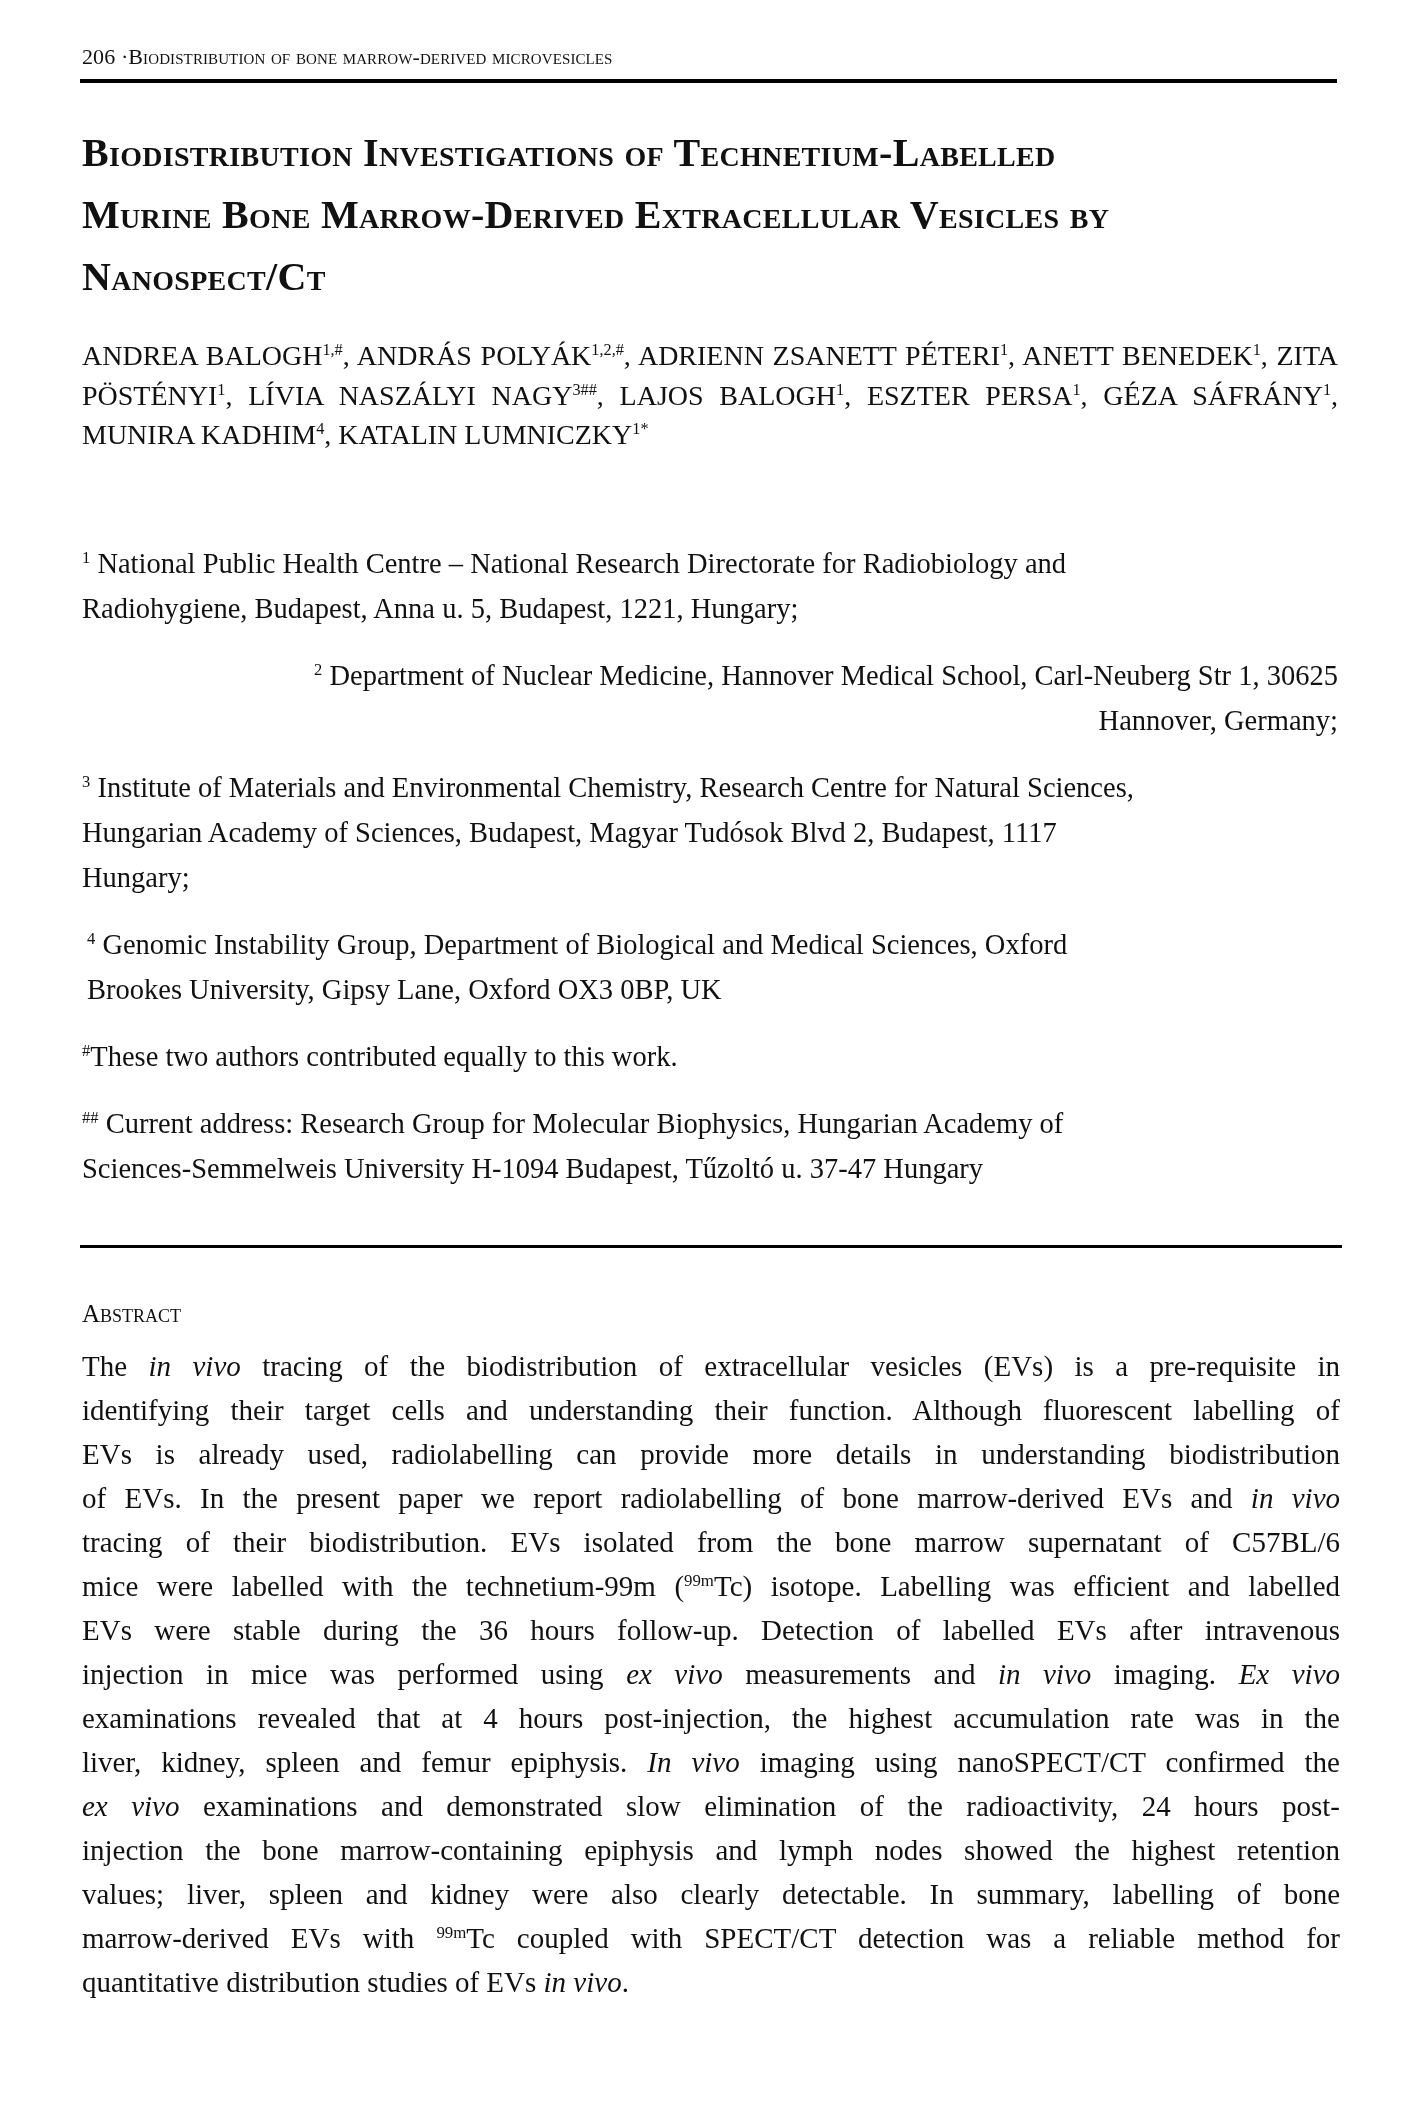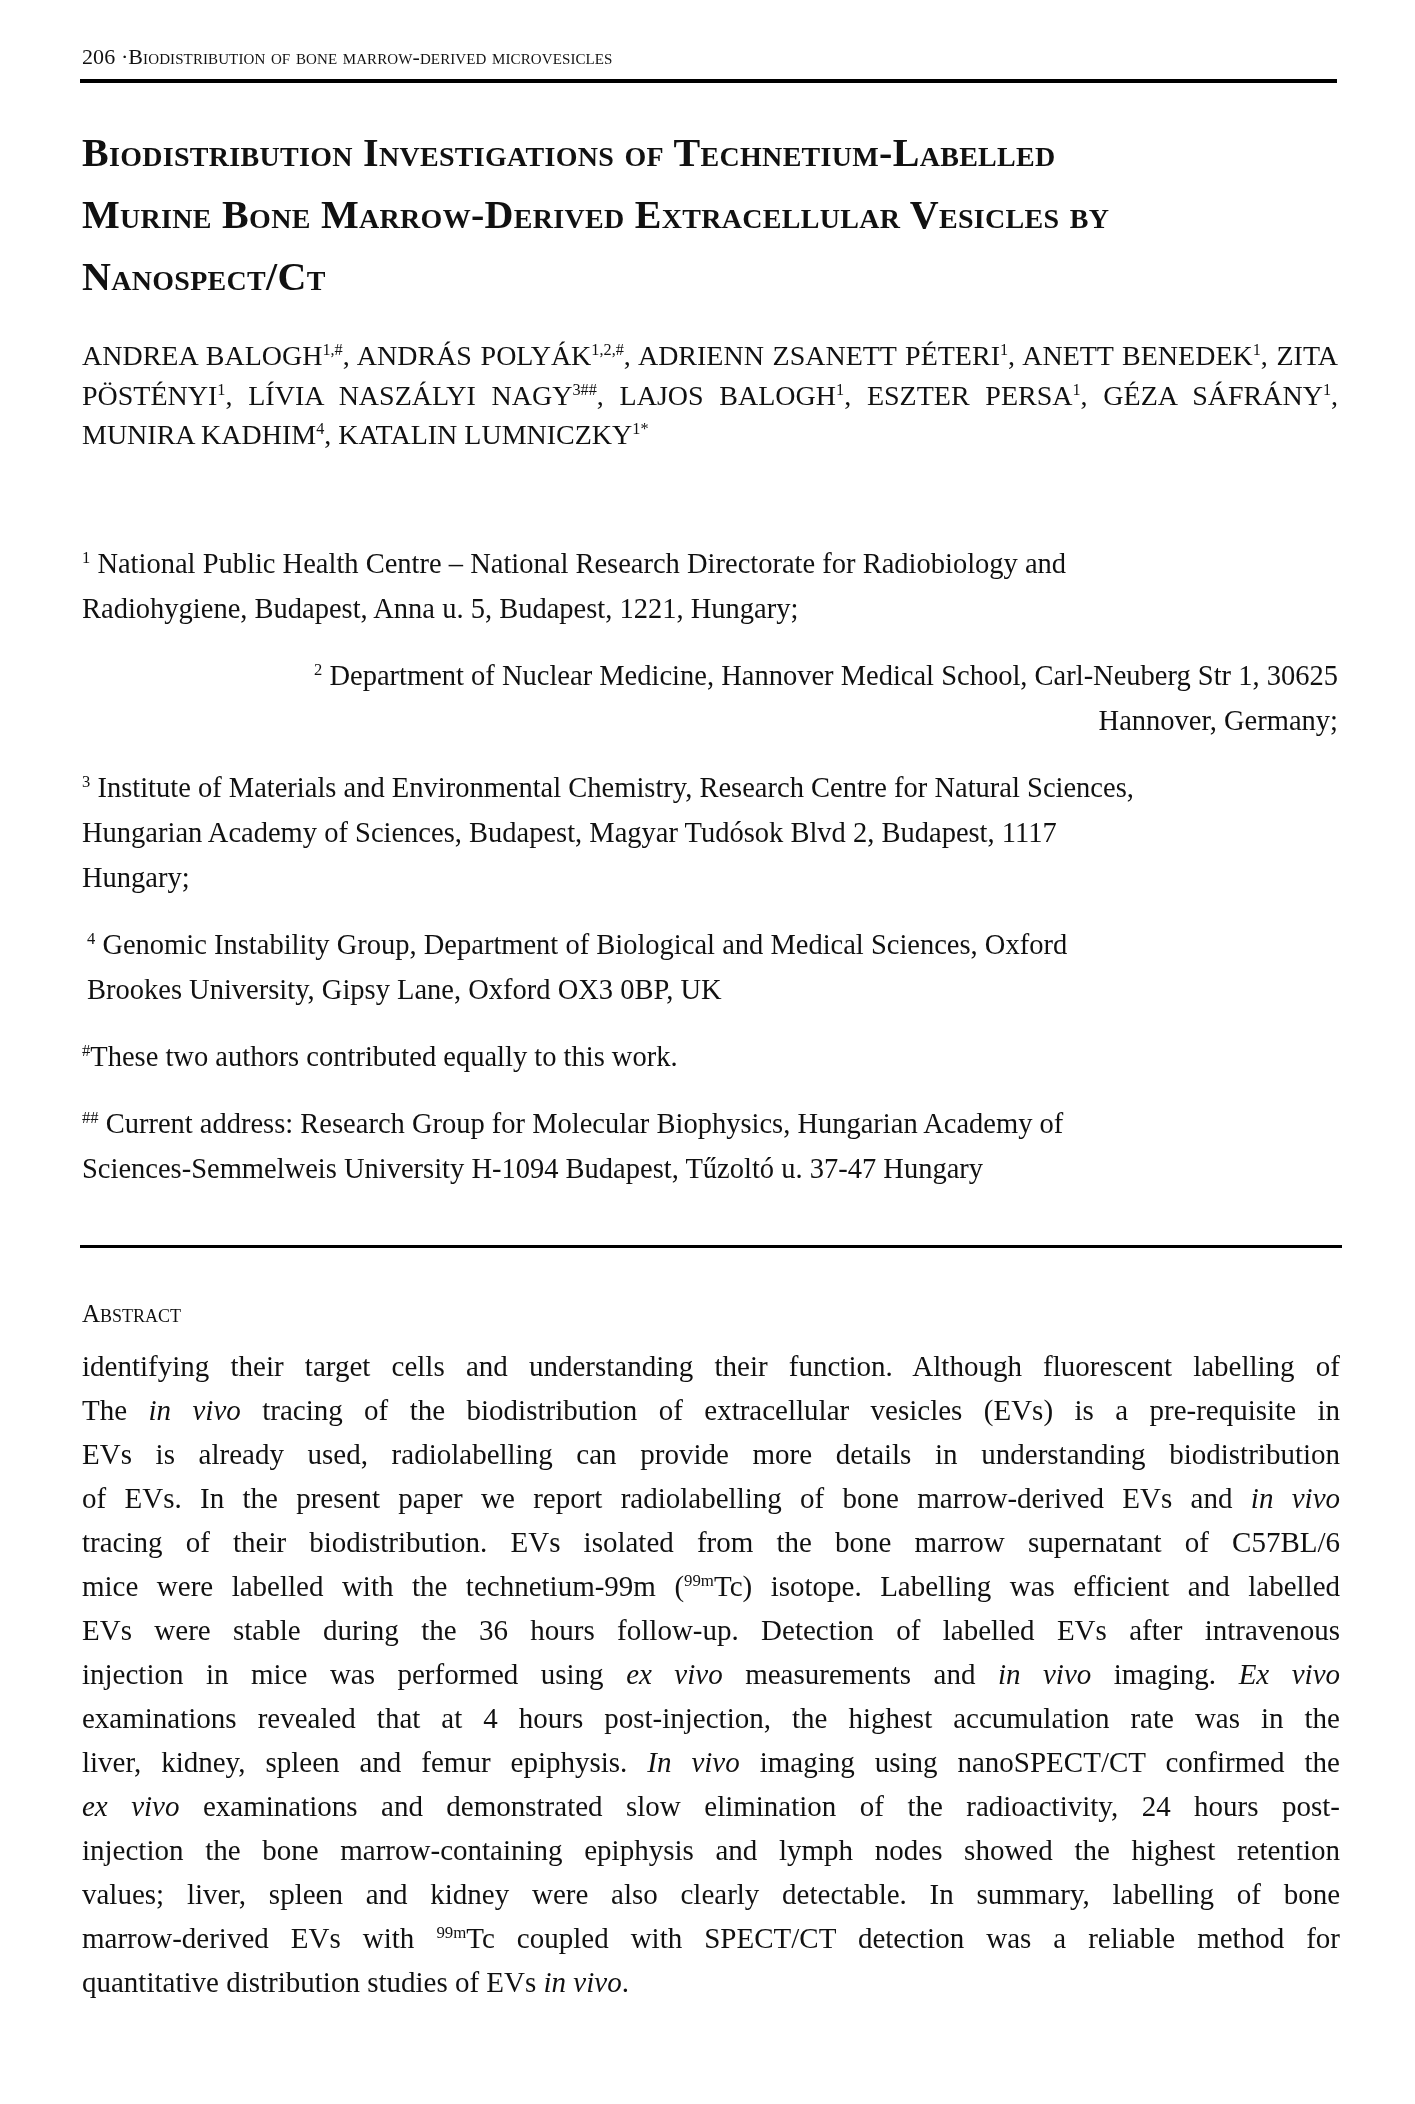--- a/index.html
+++ b/index.html
@@ -67,22 +67,22 @@
       <p class="affil" style="margin-top: 22px;"><sup>3</sup> <span>Institute of Materials and Environmental Chemistry, Research Centre for Natural Sciences,</span><br><span>Hungarian Academy of Sciences, Budapest, Magyar Tudósok Blvd 2, Budapest, 1117</span><br><span>Hungary;</span></p>
       <p class="affil" style="margin-top: 22px; padding-left: 5px;"><sup>4</sup> <span>Genomic Instability Group, Department of Biological and Medical Sciences, Oxford</span><br><span>Brookes University, Gipsy Lane, Oxford OX3 0BP, UK</span></p>
       <p class="affil" style="margin-top: 22px;"><sup>#</sup><span>These two authors contributed equally to this work.</span></p>
       <p class="affil" style="margin-top: 22px;"><sup>##</sup> <span>Current address: Research Group for Molecular Biophysics, Hungarian Academy of</span><br><span>Sciences-Semmelweis University H-1094 Budapest, Tűzoltó u. 37-47 Hungary</span></p>
     </div>
 
   <div class="sep-rule"></div>
 
   <div class="abs-head">Abstract</div>
   <p class="abstract" id="abstract">
+      <span class="ln"><span>The </span><i>in vivo</i><span> tracing of the biodistribution of extracellular vesicles (EVs) is a pre-requisite in</span></span>
       <span class="ln"><span>identifying their target cells and understanding their function. Although fluorescent labelling of</span></span>
-      <span class="ln"><span>The </span><i>in vivo</i><span> tracing of the biodistribution of extracellular vesicles (EVs) is a pre-requisite in</span></span>
       <span class="ln"><span>EVs is already used, radiolabelling can provide more  details in understanding biodistribution</span></span>
       <span class="ln"><span>of EVs. In the present paper we report radiolabelling of bone marrow-derived EVs and </span><i>in vivo</i></span>
       <span class="ln"><span>tracing of their biodistribution. EVs isolated from the bone marrow supernatant of C57BL/6</span></span>
       <span class="ln"><span>mice were labelled with the technetium-99m (</span><sup>99m</sup><span>Tc) isotope. Labelling was efficient and labelled</span></span>
       <span class="ln"><span>EVs were stable during the 36 hours follow-up. Detection of labelled EVs after intravenous</span></span>
       <span class="ln"><span>injection in mice was performed using </span><i>ex vivo</i><span> measurements and </span><i>in vivo</i><span> imaging. </span><i>Ex vivo</i></span>
       <span class="ln"><span>examinations revealed that at 4 hours post-injection, the highest accumulation rate was in the</span></span>
       <span class="ln"><span>liver, kidney, spleen and femur epiphysis. </span><i>In vivo</i><span> imaging using nanoSPECT/CT confirmed the</span></span>
       <span class="ln"><i>ex vivo</i><span> examinations and demonstrated slow elimination of the radioactivity, 24 hours post-</span></span>
       <span class="ln"><span>injection the bone marrow-containing epiphysis and lymph nodes showed the highest retention</span></span>

